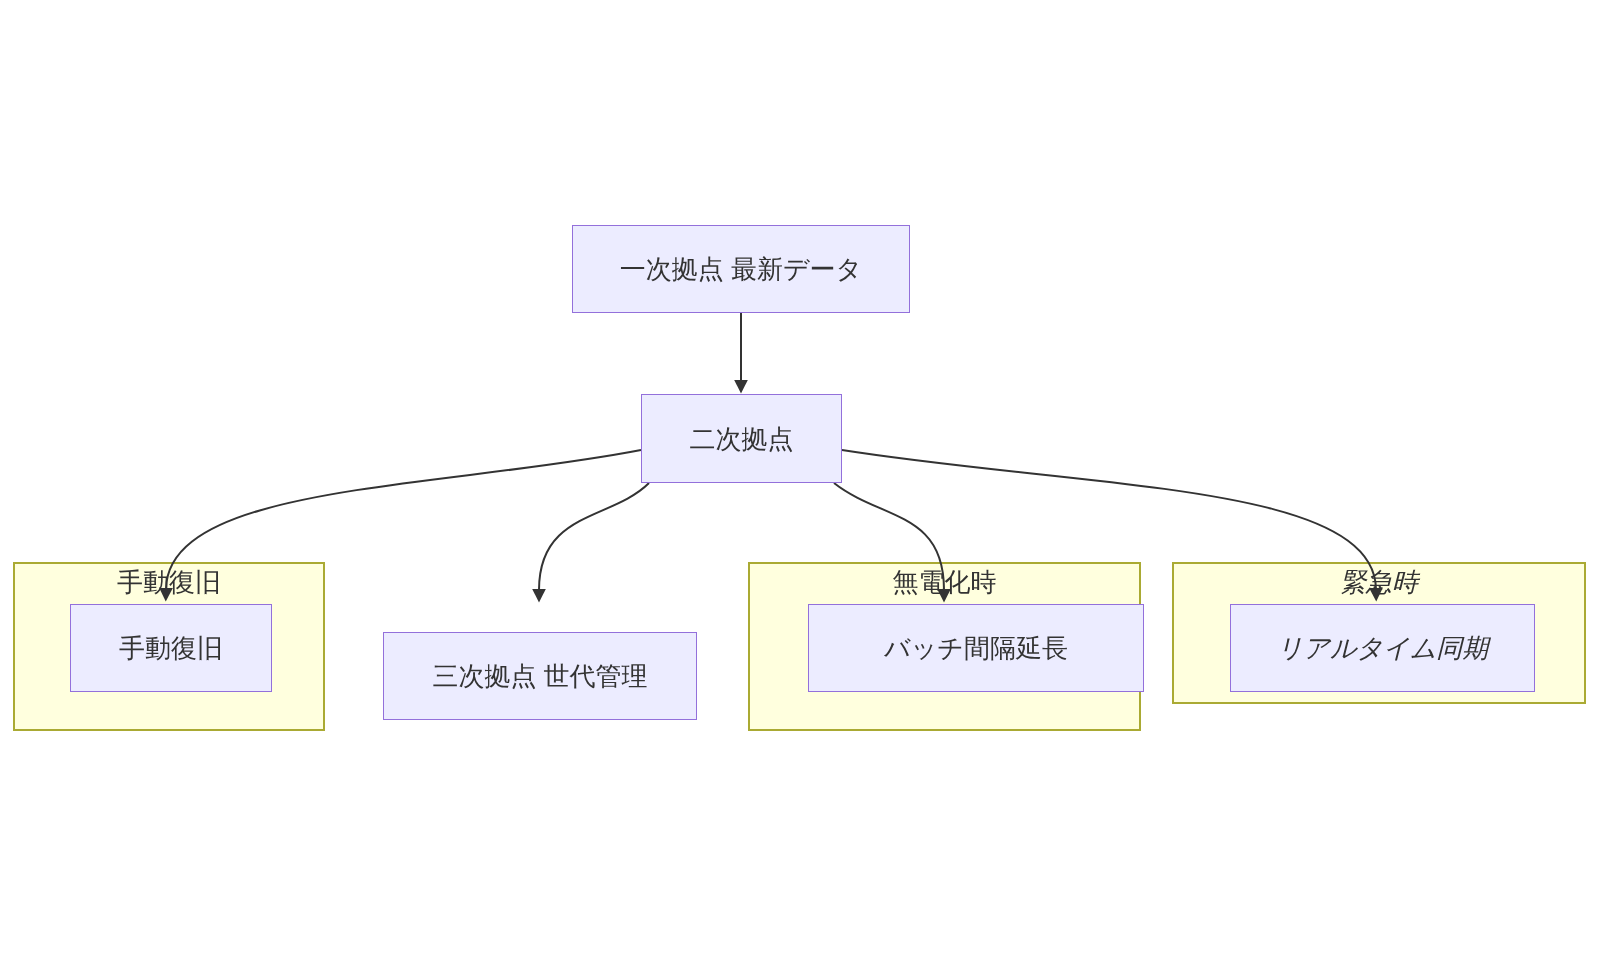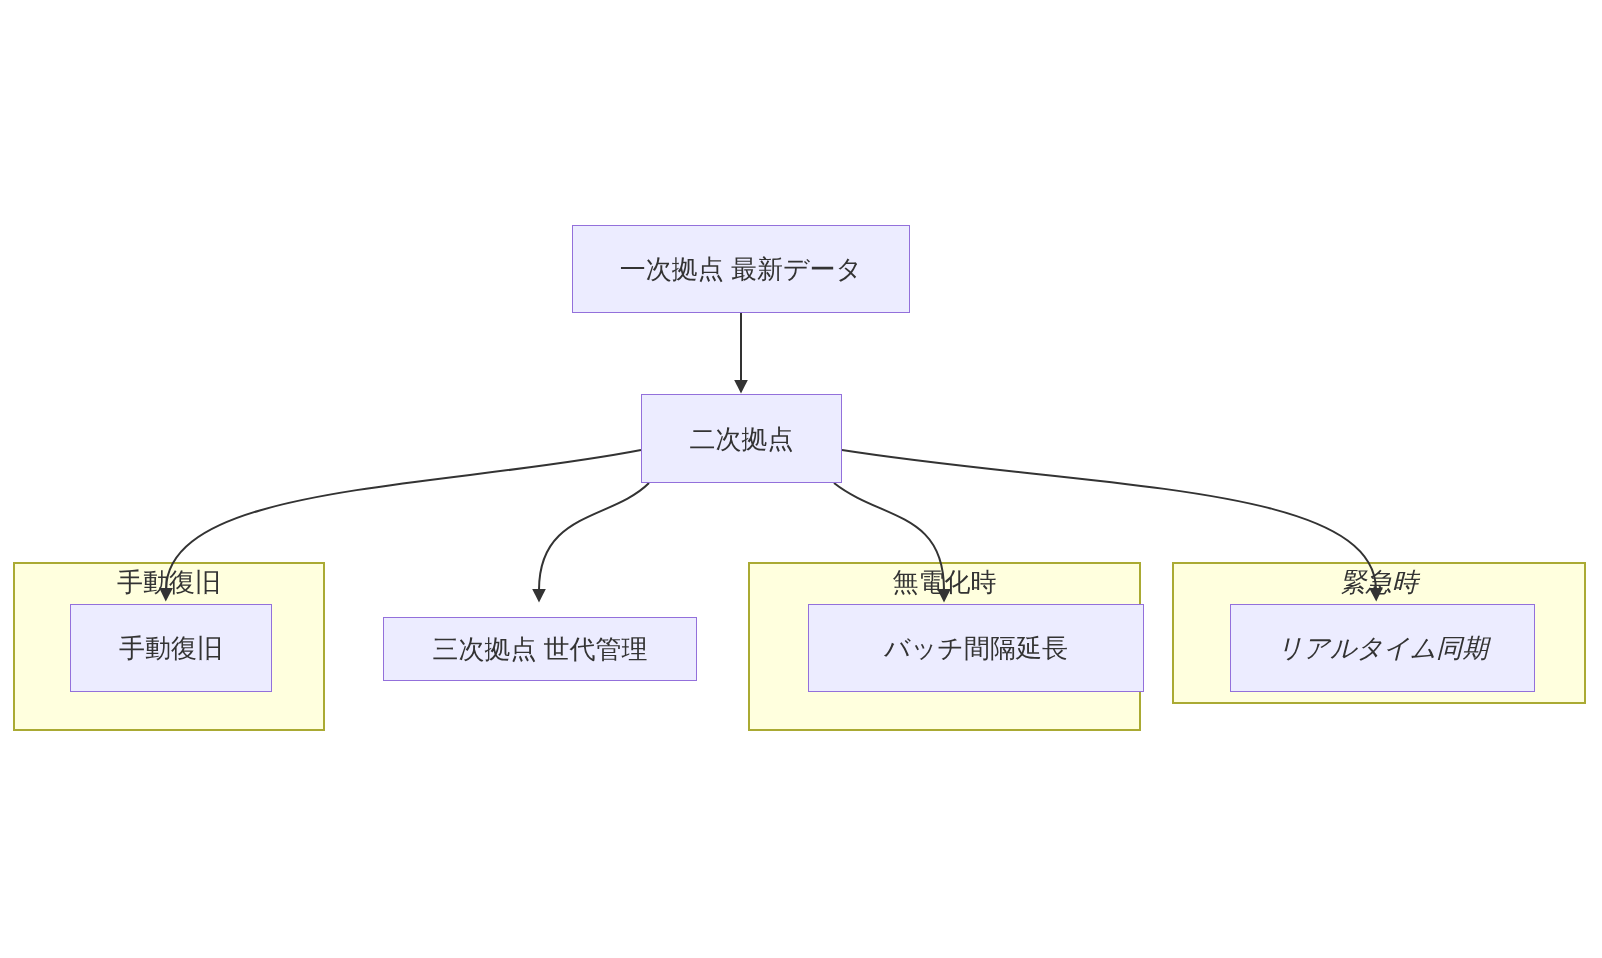--- a/index.html
+++ b/index.html
@@ -88,21 +88,21 @@
     <span class="node-label">二次拠点</span>
   </div>
 
   <div class="cluster" style="left:13px; top:562px; width:312px; height:169px;">
     <div class="cluster-label">手動復旧</div>
     <div class="node" style="left:55px; top:40px; width:202px; height:88px;">
       <span class="node-label">手動復旧</span>
     </div>
   </div>
 
-  <div class="node" style="left:383px; top:617px; width:314px; height:64px;">
+  <div class="node" style="left:383px; top:632px; width:314px; height:88px;">
     <span class="node-label">三次拠点 世代管理</span>
   </div>
 
   <div class="cluster" style="left:748px; top:562px; width:393px; height:169px;">
     <div class="cluster-label">無電化時</div>
     <div class="node" style="left:58px; top:40px; width:336px; height:88px;">
       <span class="node-label">バッチ間隔延長</span>
     </div>
   </div>
 

